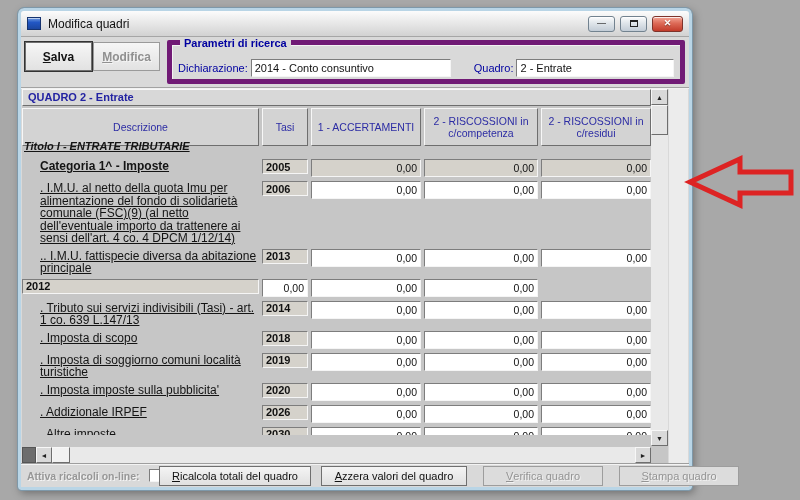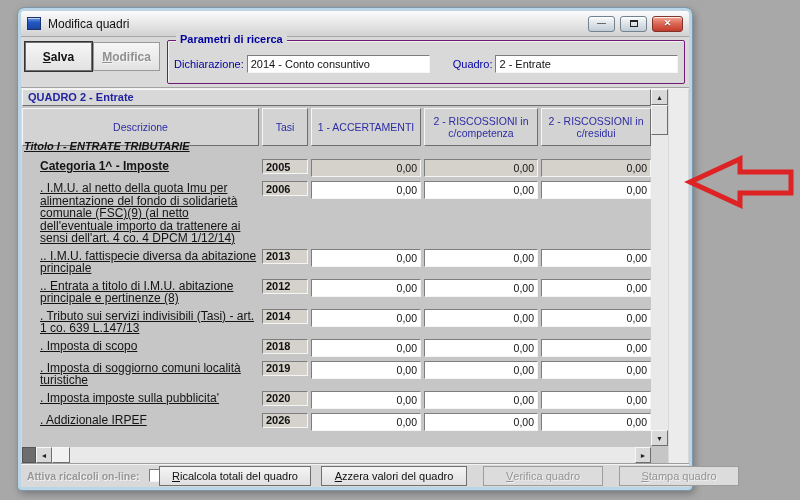--- a/index.html
+++ b/index.html
@@ -55,34 +55,34 @@
     position:absolute; top:5px; width:67px; height:29px;
     background:linear-gradient(#f6f6f6,#e2e2e2);
     border:1px solid #6f6f6f;
     font-size:12px; font-weight:bold; color:#111;
     display:flex; align-items:center; justify-content:center; cursor:default;
   }
   .bigbtn.primary { left:4px; box-shadow:0 0 0 1px #333; }
   .bigbtn.disabled { left:72px; color:#909090; text-shadow:1px 1px 0 #f4f4f4; border-color:#9a9a9a; }
   .groupbox {
     position:absolute; left:146px; top:3px; right:4px; height:44px;
-    border:1px solid #701a75; border-radius:2px;
+    border:5px solid #701a75; border-radius:2px;
     box-shadow:inset 1px 1px 0 #f2f2f2;
   }
   .groupbox legend, .gb-legend {
     position:absolute; top:-8px; left:8px; background:#d9d9d9; padding:0 4px;
     font-size:11px; font-weight:bold; color:#0000a0;
   }
   .gb-row { position:absolute; left:6px; right:6px; top:13px; height:19px; display:flex; align-items:center; }
   .gb-label { font-size:11px; color:#0000a0; margin-right:3px; white-space:nowrap; }
   .gb-input {
     height:18px; border:1px solid; border-color:#7d7d7d #f5f5f5 #f5f5f5 #7d7d7d;
     background:#fff; font-family:"Liberation Sans",sans-serif; font-size:11px; color:#111; padding:0 3px;
   }
-  .gb-input.dich { width:183px; margin-right:23px; }
+  .gb-input.dich { width:200px; margin-right:23px; }
   .gb-input.quad { flex:1; }
   .toolbar-groove { position:absolute; left:0; right:0; top:76px; height:2px;
     border-top:1px solid #a2a2a2; border-bottom:1px solid #f1f1f1; }
 
   
   .table-region { position:absolute; left:1px; top:78px; width:646px; height:374px; background:#c6c6c6; }
   .right-strip { position:absolute; left:648px; top:78px; width:19px; height:374px; background:#ececec; }
 
   .band {
     position:absolute; left:0; top:0; width:629px; height:17px;
@@ -216,21 +216,20 @@
           <input class="cellfield" value="0,00" style="">
         </div>
         <div class="drow grid5">
           <div class="desc">.. I.M.U. fattispecie diversa da abitazione principale</div>
           <input class="vocefield" readonly="" value="2013" style="">
           <input class="cellfield" value="0,00" style="">
           <input class="cellfield" value="0,00" style="">
           <input class="cellfield" value="0,00" style="">
         </div>
         <div class="drow grid5">
-          <div class="desc">.. Entrata a titolo di I.M.U. abitazione principale e pertinenze (8)</div>
           <input class="vocefield" readonly="" value="2012" style="">
           <input class="cellfield" value="0,00" style="">
           <input class="cellfield" value="0,00" style="">
           <input class="cellfield" value="0,00" style="">
         </div>
         <div class="drow grid5">
           <div class="desc">. Tributo sui servizi indivisibili (Tasi) - art. 1 co. 639 L.147/13</div>
           <input class="vocefield" readonly="" value="2014" style="">
           <input class="cellfield" value="0,00" style="">
           <input class="cellfield" value="0,00" style="">

